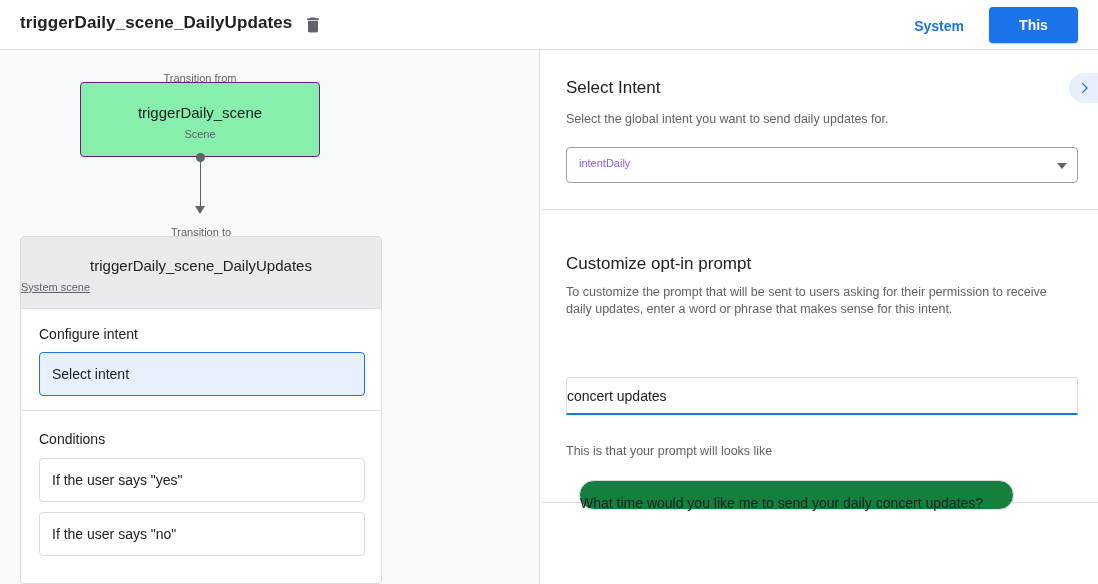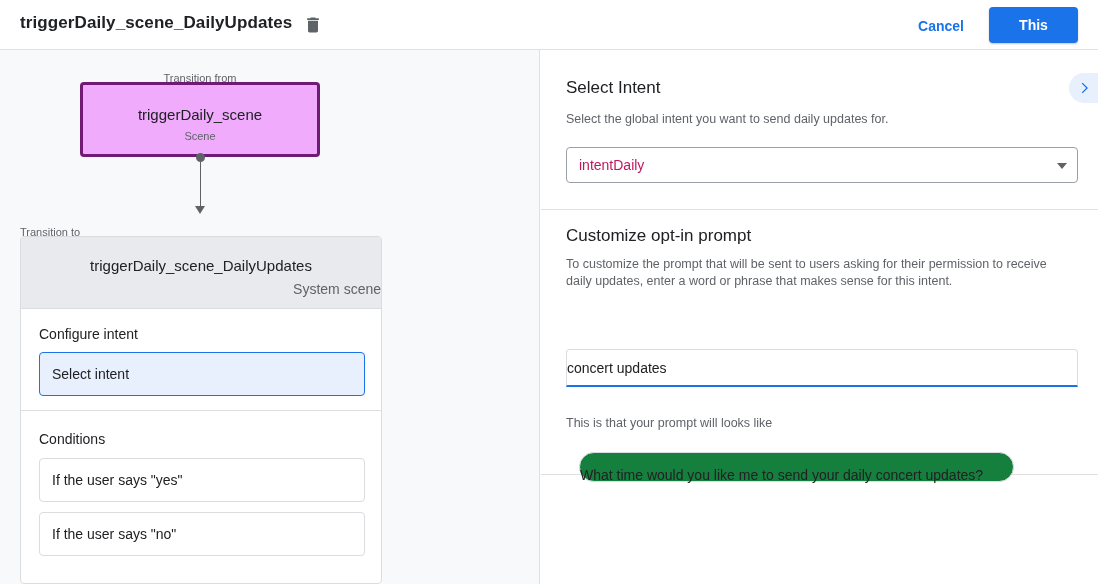--- a/index.html
+++ b/index.html
@@ -98,22 +98,22 @@
     text-align: center;
     font-size: 11px;
     color: #5f6368;
   }
   .node-from {
     position: absolute;
     left: 80px;
     top: 32px;
     width: 240px;
     height: 75px;
-    background: #f0abfc;
-    border: 3px solid #701a75;
+    background: #86efac;
+    border: 1px solid #701a75;
     border-radius: 4px;
     box-sizing: border-box;
   }
   .node-from-title {
     position: absolute;
     left: 0; right: 0;
     top: 21px;
     text-align: center;
     font-size: 15px;
     color: #202124;
@@ -150,20 +150,21 @@
     width: 0; height: 0;
     border-left: 5px solid transparent;
     border-right: 5px solid transparent;
     border-top: 8px solid #5f6368;
   }
   .transition-to-label {
     position: absolute;
     left: 20px;
     top: 176px;
     width: 362px;
+    text-align: center;
     font-size: 11px;
     color: #5f6368;
   }
   .node-to {
     position: absolute;
     left: 20px;
     top: 186px;
     width: 362px;
     height: 348px;
     background: #ffffff;
@@ -185,23 +186,24 @@
     left: 0; right: 0;
     top: 20px;
     text-align: center;
     font-size: 15px;
     color: #202124;
   }
   .node-to-sub {
     position: absolute;
     left: 0; right: 0;
     top: 44px;
-    text-align: right;
-    font-size: 14px;
-    color: #5f6368;
+    text-align: left;
+    font-size: 11px;
+    color: #5f6368;
+    text-decoration: underline;
   }
   .section-title {
     position: absolute;
     font-size: 14px;
     color: #202124;
   }
   .configure-intent-title { left: 18px; top: 89px; }
   .conditions-title { left: 18px; top: 194px; }
   .divider-h {
     position: absolute;
@@ -261,21 +263,21 @@
     left: 0;
     width: 557px;
     box-sizing: border-box;
   }
   .sec-intent {
     top: 0;
     height: 160px;
     border-bottom: 1px solid #e0e0e0;
   }
   .sec-prompt {
-    top: 144px;
+    top: 172px;
     height: 281px;
     border-bottom: 1px solid #e0e0e0;
   }
   .rp-heading {
     position: absolute;
     left: 25px;
     font-size: 17px;
     color: #202124;
   }
   .rp-desc {
@@ -295,22 +297,22 @@
     box-sizing: border-box;
     background: #ffffff;
     border: 1px solid #9aa0a6;
     border-radius: 4px;
     cursor: pointer;
   }
   .select-value {
     position: absolute;
     left: 12px;
     top: 9px;
-    font-size: 14px;
-    color: #be185d;
+    font-size: 11px;
+    color: #8b5cf6;
   }
   .select-caret {
     position: absolute;
     right: 10px;
     top: 15px;
     width: 0; height: 0;
     border-left: 5px solid transparent;
     border-right: 5px solid transparent;
     border-top: 6px solid #5f6368;
   }
@@ -359,21 +361,21 @@
 
 <div class="app">
 
   <div class="header">
     <div class="header-title">triggerDaily_scene_DailyUpdates</div>
     <div class="trash-icon">
       <svg width="20" height="20" viewBox="0 0 24 24" fill="#5f6368" aria-hidden="true">
         <path d="M6 19c0 1.1.9 2 2 2h8c1.1 0 2-.9 2-2V7H6v12zM19 4h-3.5l-1-1h-5l-1 1H5v2h14V4z"></path>
       </svg>
     </div>
-    <button class="cancel-button">Cancel</button>
+    <button class="cancel-button">System</button>
     <button class="save-button">This</button>
   </div>
 
   <div class="left-panel">
 
     <div class="transition-from-label">Transition from</div>
 
     <div class="node-from">
       <div class="node-from-title">triggerDaily_scene</div>
       <div class="node-from-sub">Scene</div>

